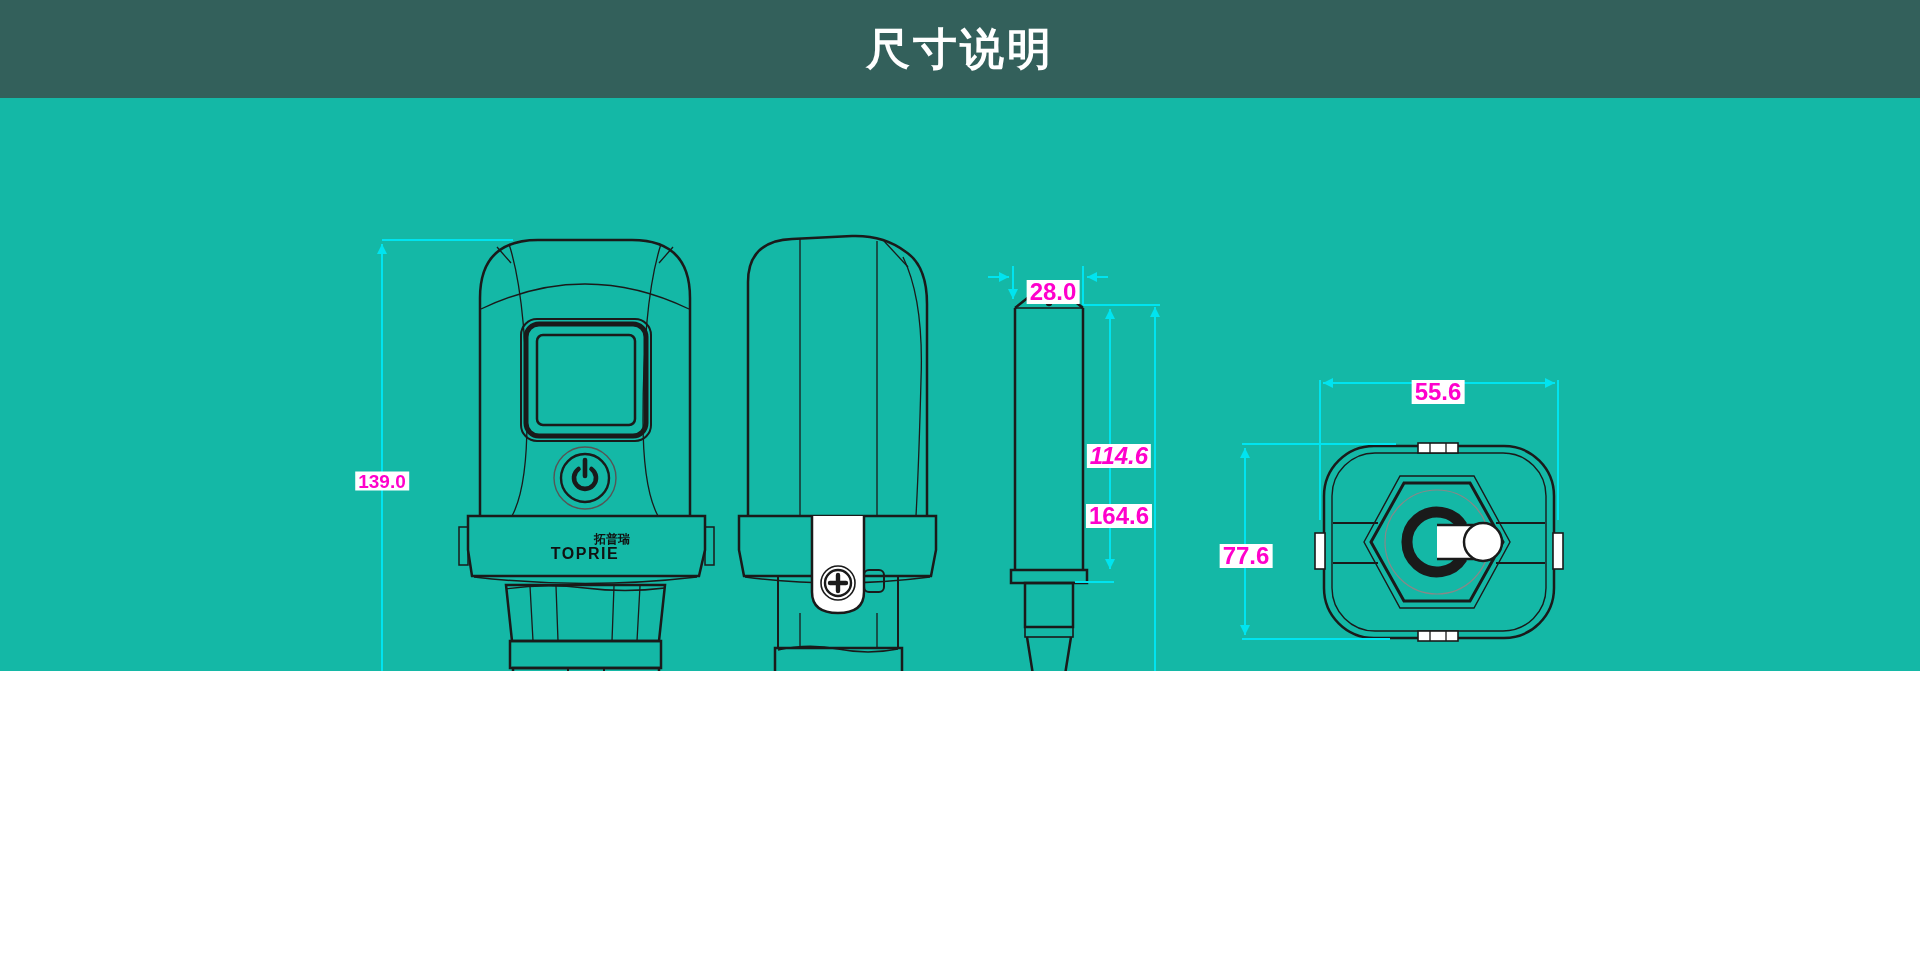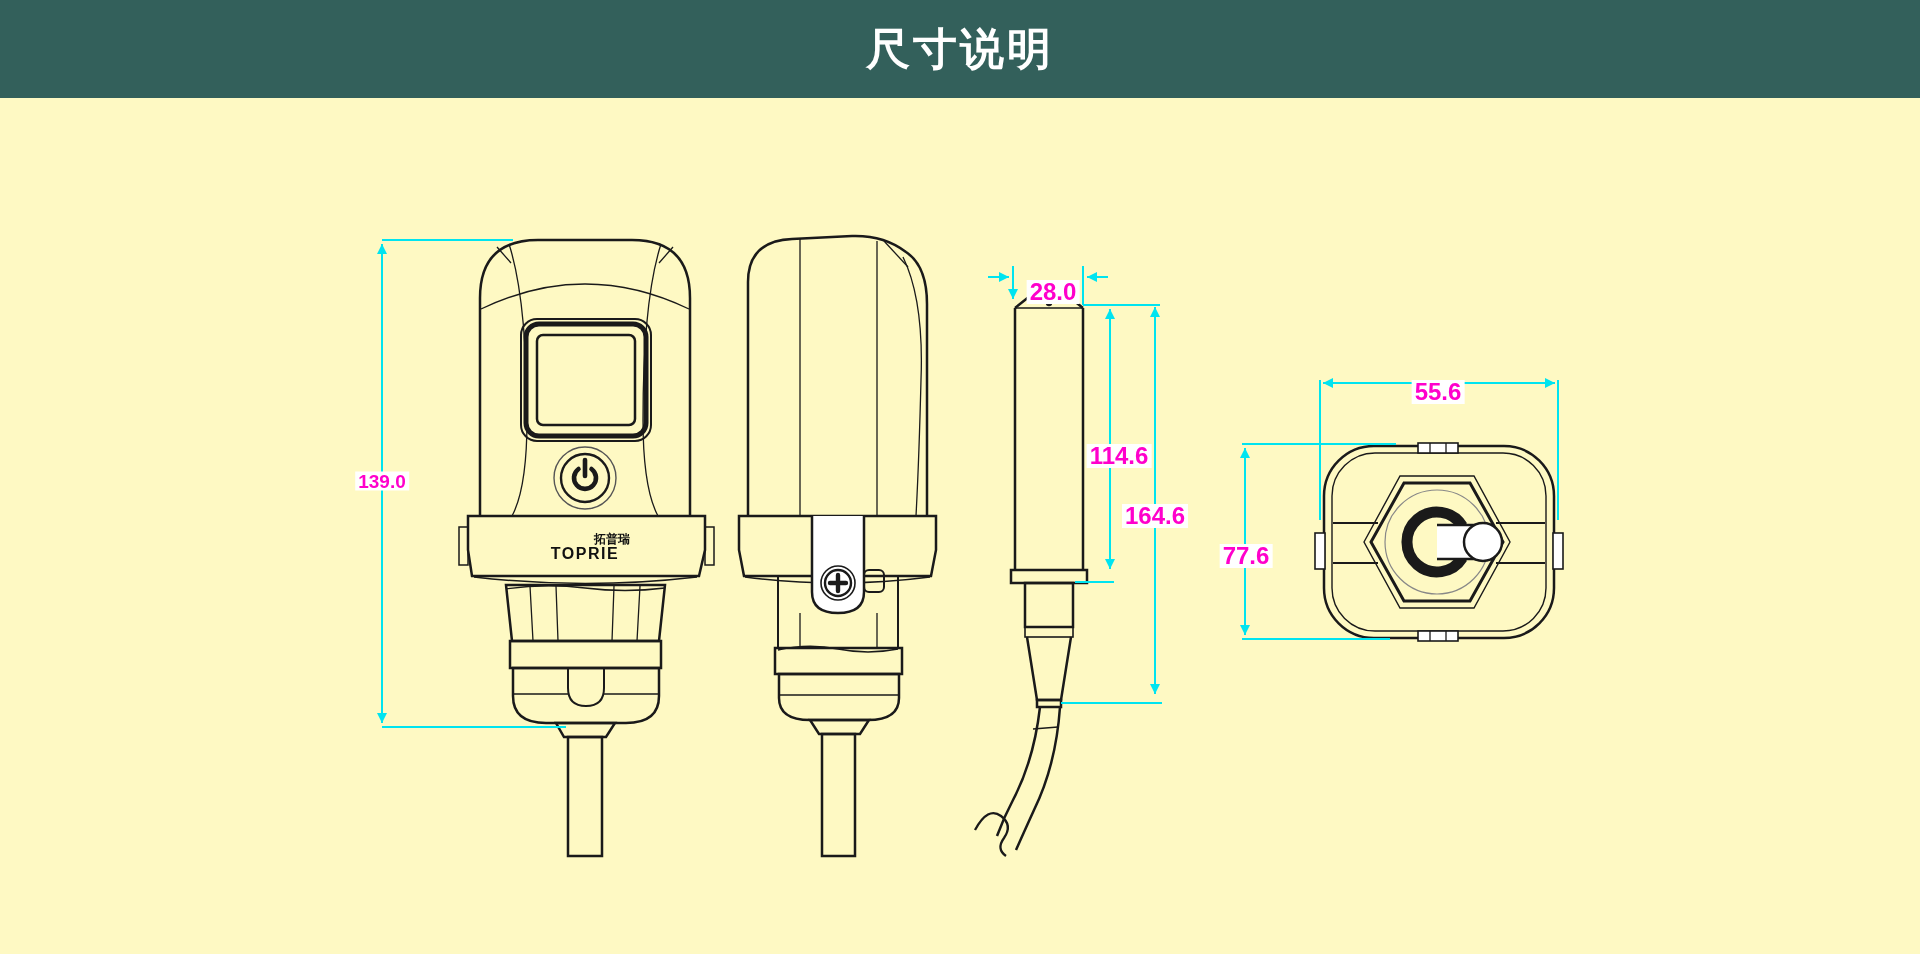--- a/index.html
+++ b/index.html
@@ -1,16 +1,16 @@
 <!DOCTYPE html>
 <html><head>
 <meta charset="utf-8">
 <style>
   html,body{margin:0;padding:0;background:#fff;font-family:"Liberation Sans",sans-serif;}
-  .page{position:relative;width:1920px;height:954px;background:#fef9c3;overflow:hidden;}
+  .page{position:relative;width:1920px;height:671px;background:#14b8a6;overflow:hidden;}
   .header{position:absolute;top:0;left:0;width:1920px;height:98px;background:#33605B;
           display:flex;align-items:center;justify-content:center;}
   .header h1{margin:0;color:#FFFFFF;font-size:44px;font-weight:700;letter-spacing:3px;}
   svg.drawing{position:absolute;left:0;top:0;width:1920px;height:954px;}
   .dim-label{position:absolute;transform:translate(-50%,-50%);color:#FF00CC;background:#FFFFFF;
              padding:0 3px;font-weight:700;line-height:1;white-space:nowrap;}
   .lbl-sm{font-size:19px;}
   .lbl-lg{font-size:24px;margin-top:14px;}
   .logo{position:absolute;transform:translate(-50%,-50%);font-weight:800;font-size:16px;
         letter-spacing:1.5px;color:#111;line-height:1;}
@@ -152,21 +152,21 @@
       <line x1="1323" y1="383" x2="1555" y2="383" marker-start="url(#arw)" marker-end="url(#arw)"></line>
       <path d="M1320,380 V520 M1558,380 V520"></path>
 
       <line x1="1245" y1="448" x2="1245" y2="635" marker-start="url(#arw)" marker-end="url(#arw)"></line>
       <path d="M1242,444 H1396 M1242,639 H1390"></path>
     </g>
   </svg>
 
   <div class="dim-label lbl-sm" style="left:382px;top:481px;">139.0</div>
   <div class="dim-label lbl-lg" style="left:1053px;top:278px;">28.0</div>
-  <div class="dim-label lbl-lg" style="left:1119px;top:442px;">114.6</div>
-  <div class="dim-label lbl-lg" style="left:1155px;top:502px;">164.6</div>
+  <div class="dim-label lbl-lg" style="left:1119px;top:442px;font-style:italic;">114.6</div>
+  <div class="dim-label lbl-lg" style="left:1119px;top:502px;">164.6</div>
   <div class="dim-label lbl-lg" style="left:1438px;top:378px;">55.6</div>
   <div class="dim-label lbl-lg" style="left:1246px;top:542px;">77.6</div>
 
   <div class="logo-cn" style="left:612px;top:539px;">拓普瑞</div>
   <div class="logo" style="left:585px;top:554px;">TOPRIE</div>
 
 </div>
 
 </body></html>

